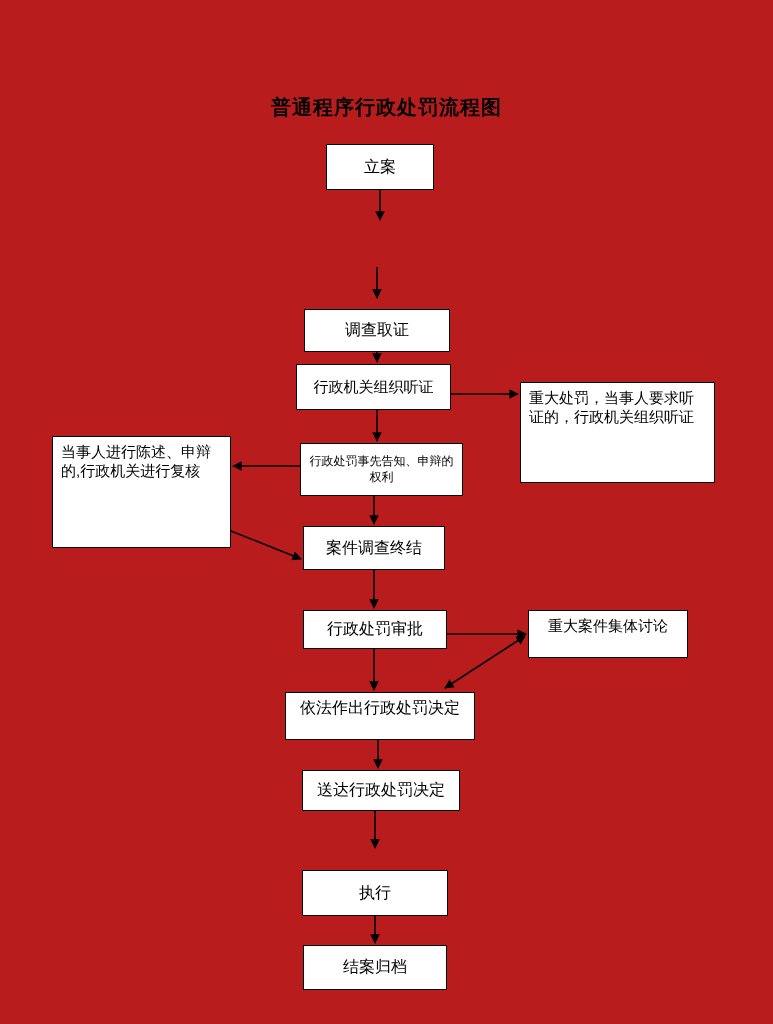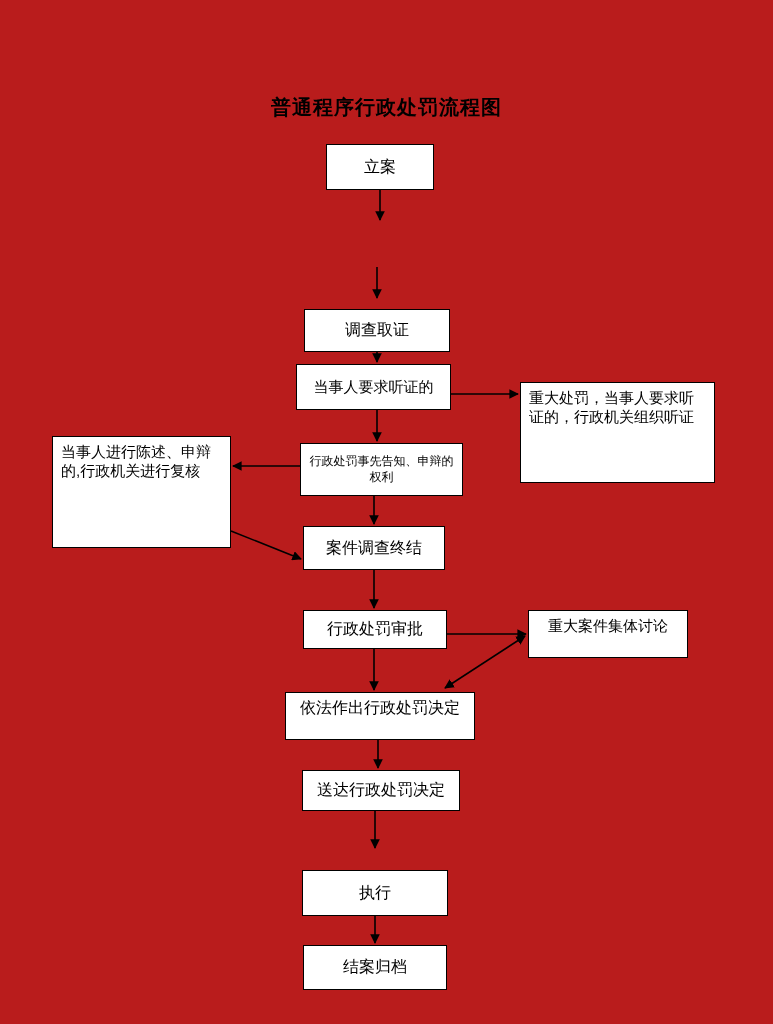--- a/index.html
+++ b/index.html
@@ -101,21 +101,21 @@
   <div class="node align-middle fs-16" style="left:326px; top:144px; width:108px; height:46px;">
     <span class="node-label">立案</span>
   </div>
 
 
   <div class="node align-middle fs-16" style="left:304px; top:300px; width:146px; height:43px;margin-top:9px;">
     <span class="node-label">调查取证</span>
   </div>
 
   <div class="node align-middle fs-15" style="left:296px; top:364px; width:155px; height:46px;">
-    <span class="node-label">当事人要求听证的</span>
+    <span class="node-label">行政机关组织听证</span>
   </div>
 
   <div class="node align-top fs-15 pad-x-8 txt-left" style="left:520px; top:364px; width:195px; height:101px;margin-top:18px;">
     <span class="node-label">重大处罚，当事人要求听证的，行政机关组织听证</span>
   </div>
 
   <div class="node align-middle fs-12 pad-x-8" style="left:300px; top:443px; width:163px; height:53px;">
     <span class="node-label">行政处罚事先告知、申辩的权利</span>
   </div>
 

